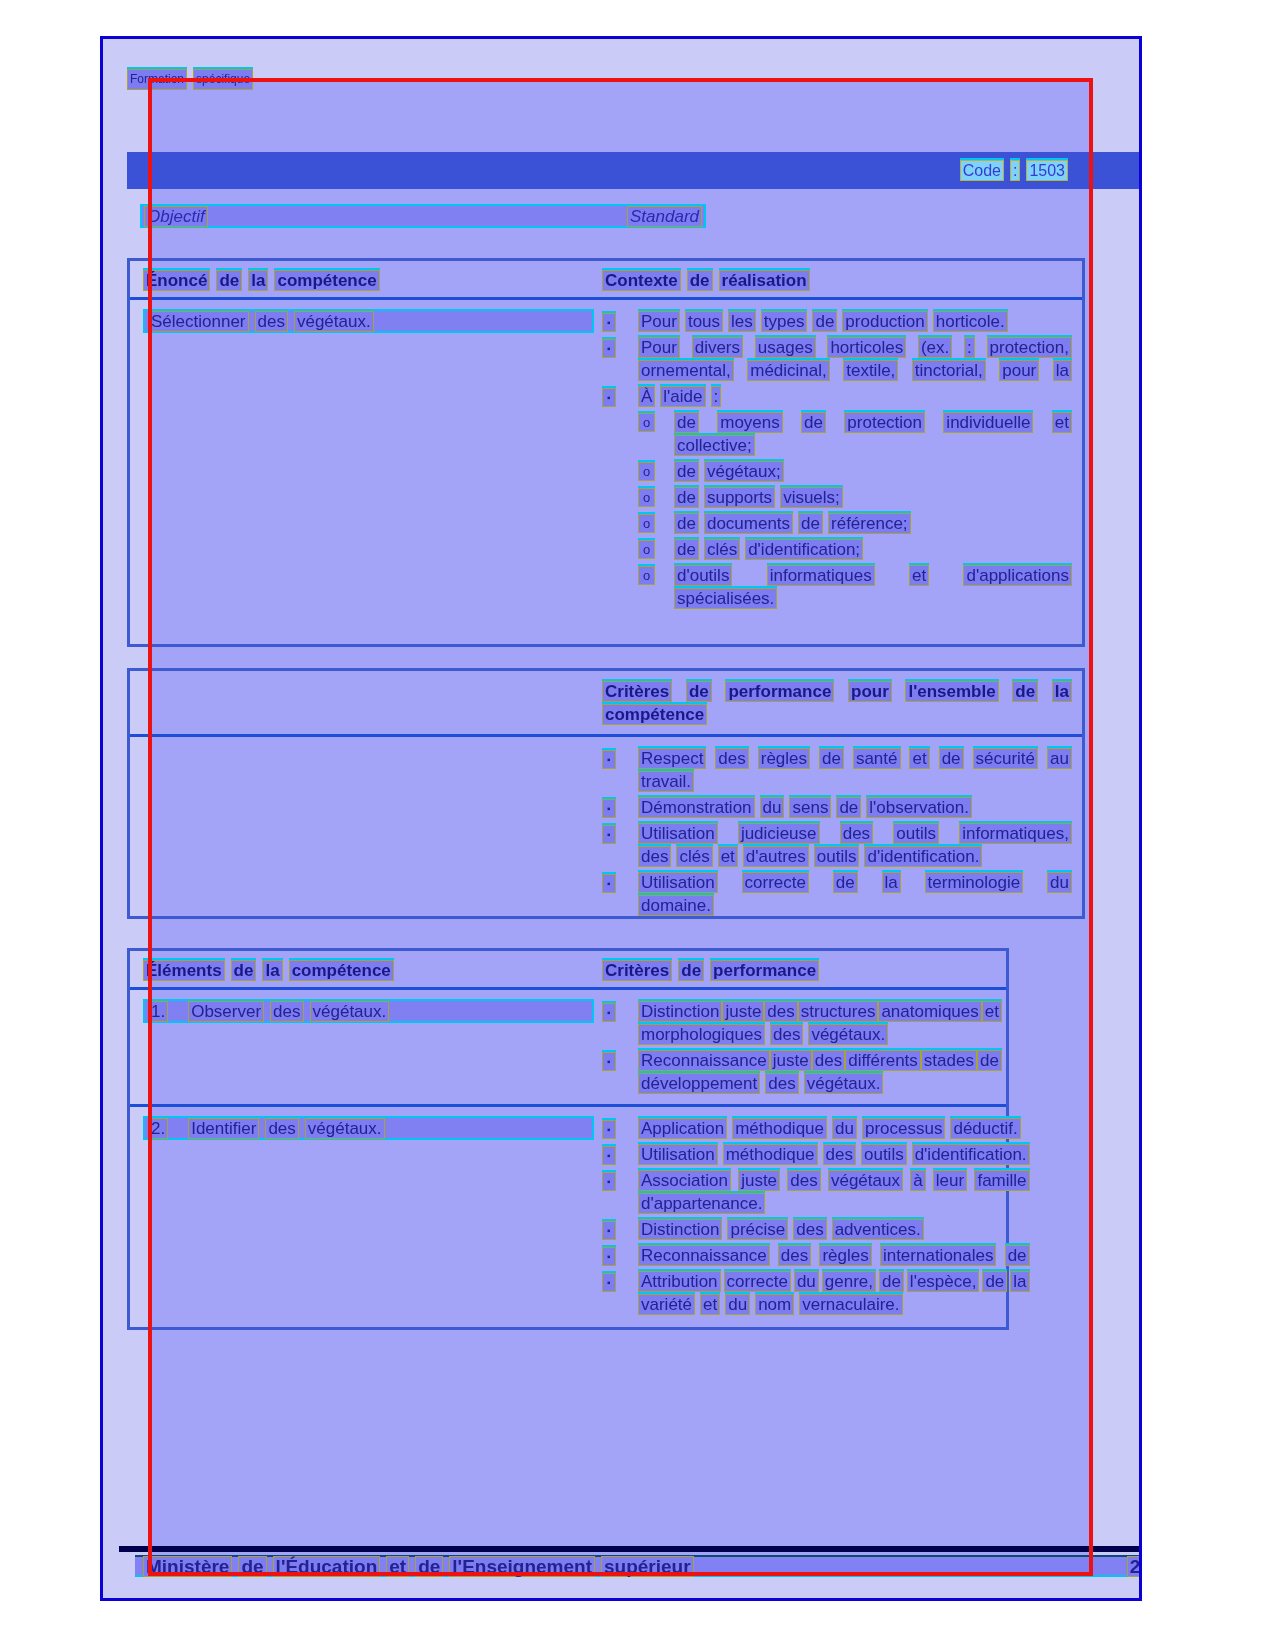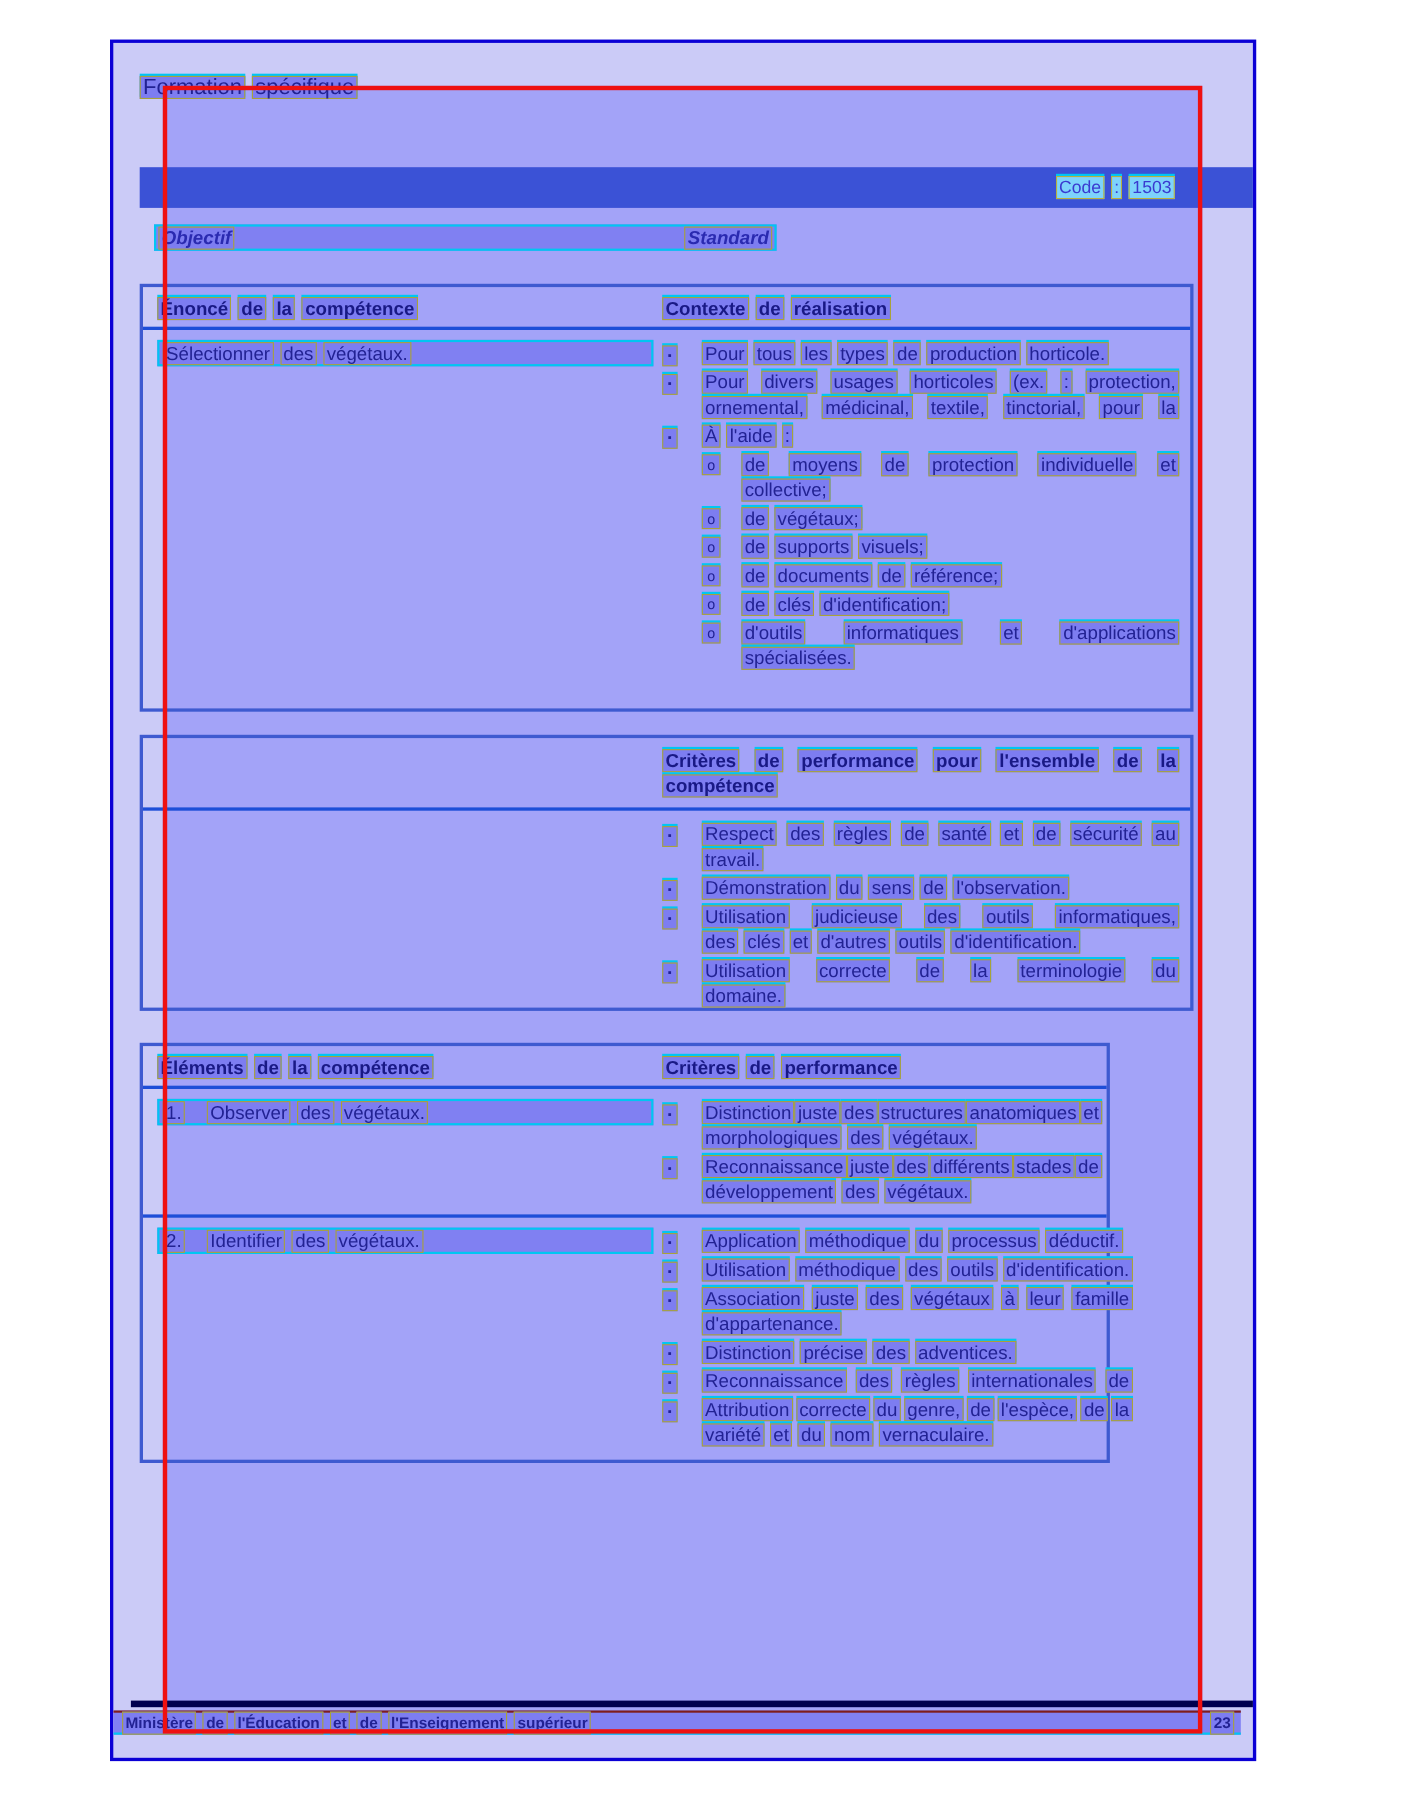--- a/index.html
+++ b/index.html
@@ -16,23 +16,23 @@
 
   .abs{position:absolute;z-index:10;}
 
   
   .w{
     display:inline-block;background:#7d7df1;border:1px solid #a8a23a;
     box-shadow:0 -2px 0 #00c6f2;padding:0 2px;line-height:19px;white-space:nowrap;
     color:#222293;
   }
   .wordify{display:flex;gap:6px;align-items:center;}
-  .bi{font-weight:bold;font-style:italic;color:#2a2ab0;}
-
-  .eyebrow{left:24px;top:30px;font-size:20px;}
+  .bi{font-weight:normal;font-style:italic;color:#2a2ab0;}
+
+  .eyebrow{left:24px;top:30px;font-size:12px;}
 
   .bar{
     left:24px;top:113px;width:1019px;height:37px;background:#3b52d6;
     display:flex;align-items:center;justify-content:flex-end;padding-right:78px;box-sizing:border-box;
     font-size:16px;
   }
   .bar .w{background:#7dd3fc;border-color:#b8b040;color:#3a3ad0;}
 
   .objectif-strip{
     left:37px;top:165px;width:566px;height:24px;
@@ -66,24 +66,24 @@
   .bglyph{font-size:10px;padding:0 4px;line-height:17px;}
   .bglyph.o{font-size:13px;}
   .t{flex:1;min-width:0;}
   .line{display:flex;gap:5px;height:23px;align-items:center;}
   .line.j{justify-content:space-between;gap:0;}
 
   .num-gap{width:8px;flex:0 0 8px;}
 
   .navy-rule{left:16px;top:1507px;width:1025px;height:6px;background:#00004f;}
   .footer-strip{
-    left:0;top:1516px;width:1025px;height:22px;background:#8181f3;
-    border-top:2px solid #7f1d1d;border-bottom:2px solid #00c6f2;box-sizing:border-box;
+    left:32px;top:1516px;width:1025px;height:22px;background:#8181f3;
+    border-top:2px solid #0c4a6e;border-bottom:2px solid #00c6f2;box-sizing:border-box;
     display:flex;align-items:center;justify-content:space-between;padding:0 6px 0 8px;
-    font-size:14px;font-weight:bold;
+    font-size:19px;font-weight:bold;
   }
   .footer-strip .w{box-shadow:none;font-weight:bold;}
 </style>
 </head>
 <body>
 
 <div class="page">
 
   <div class="content-bg"></div>
 

